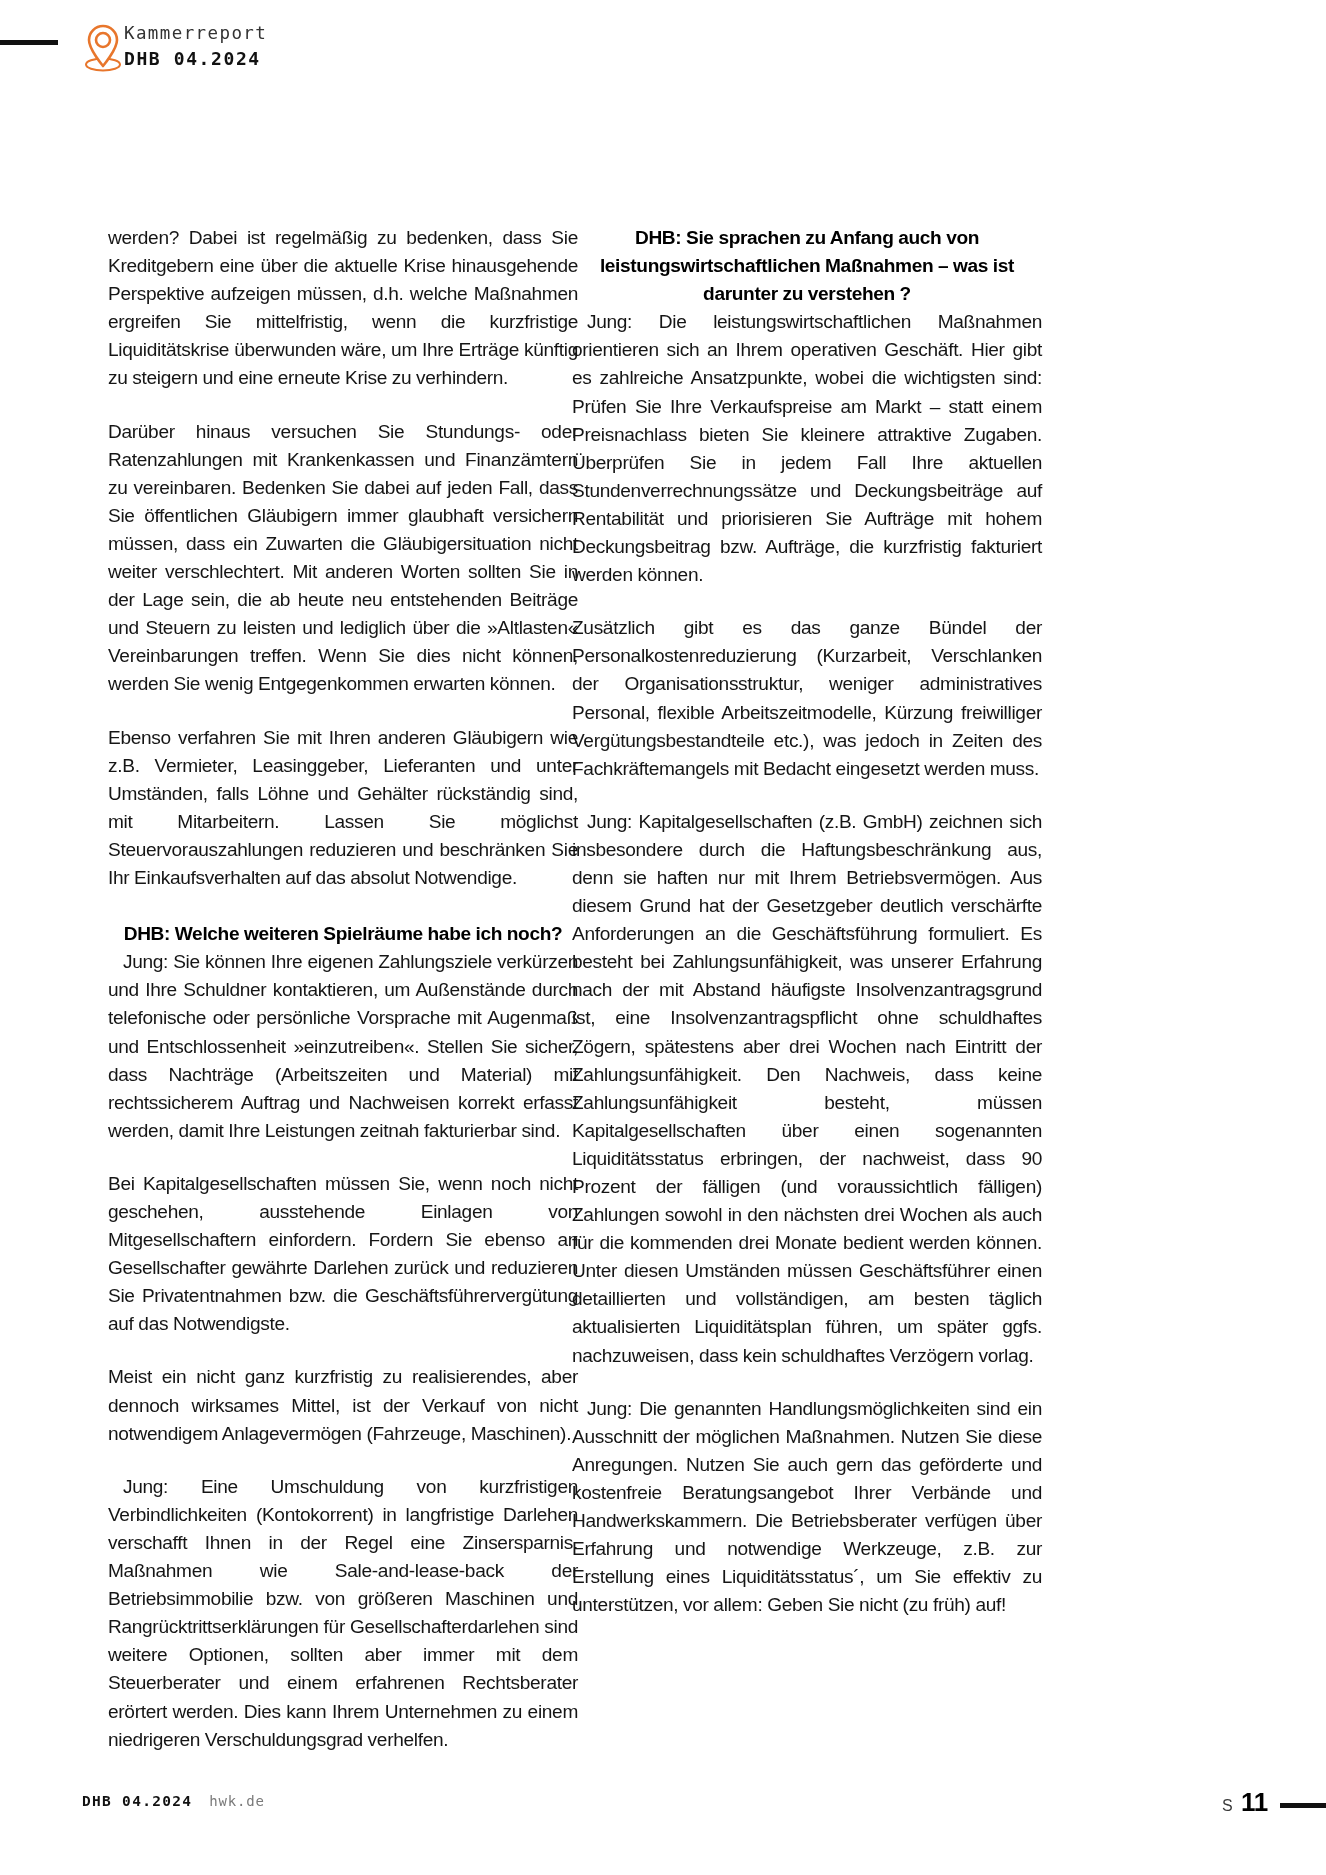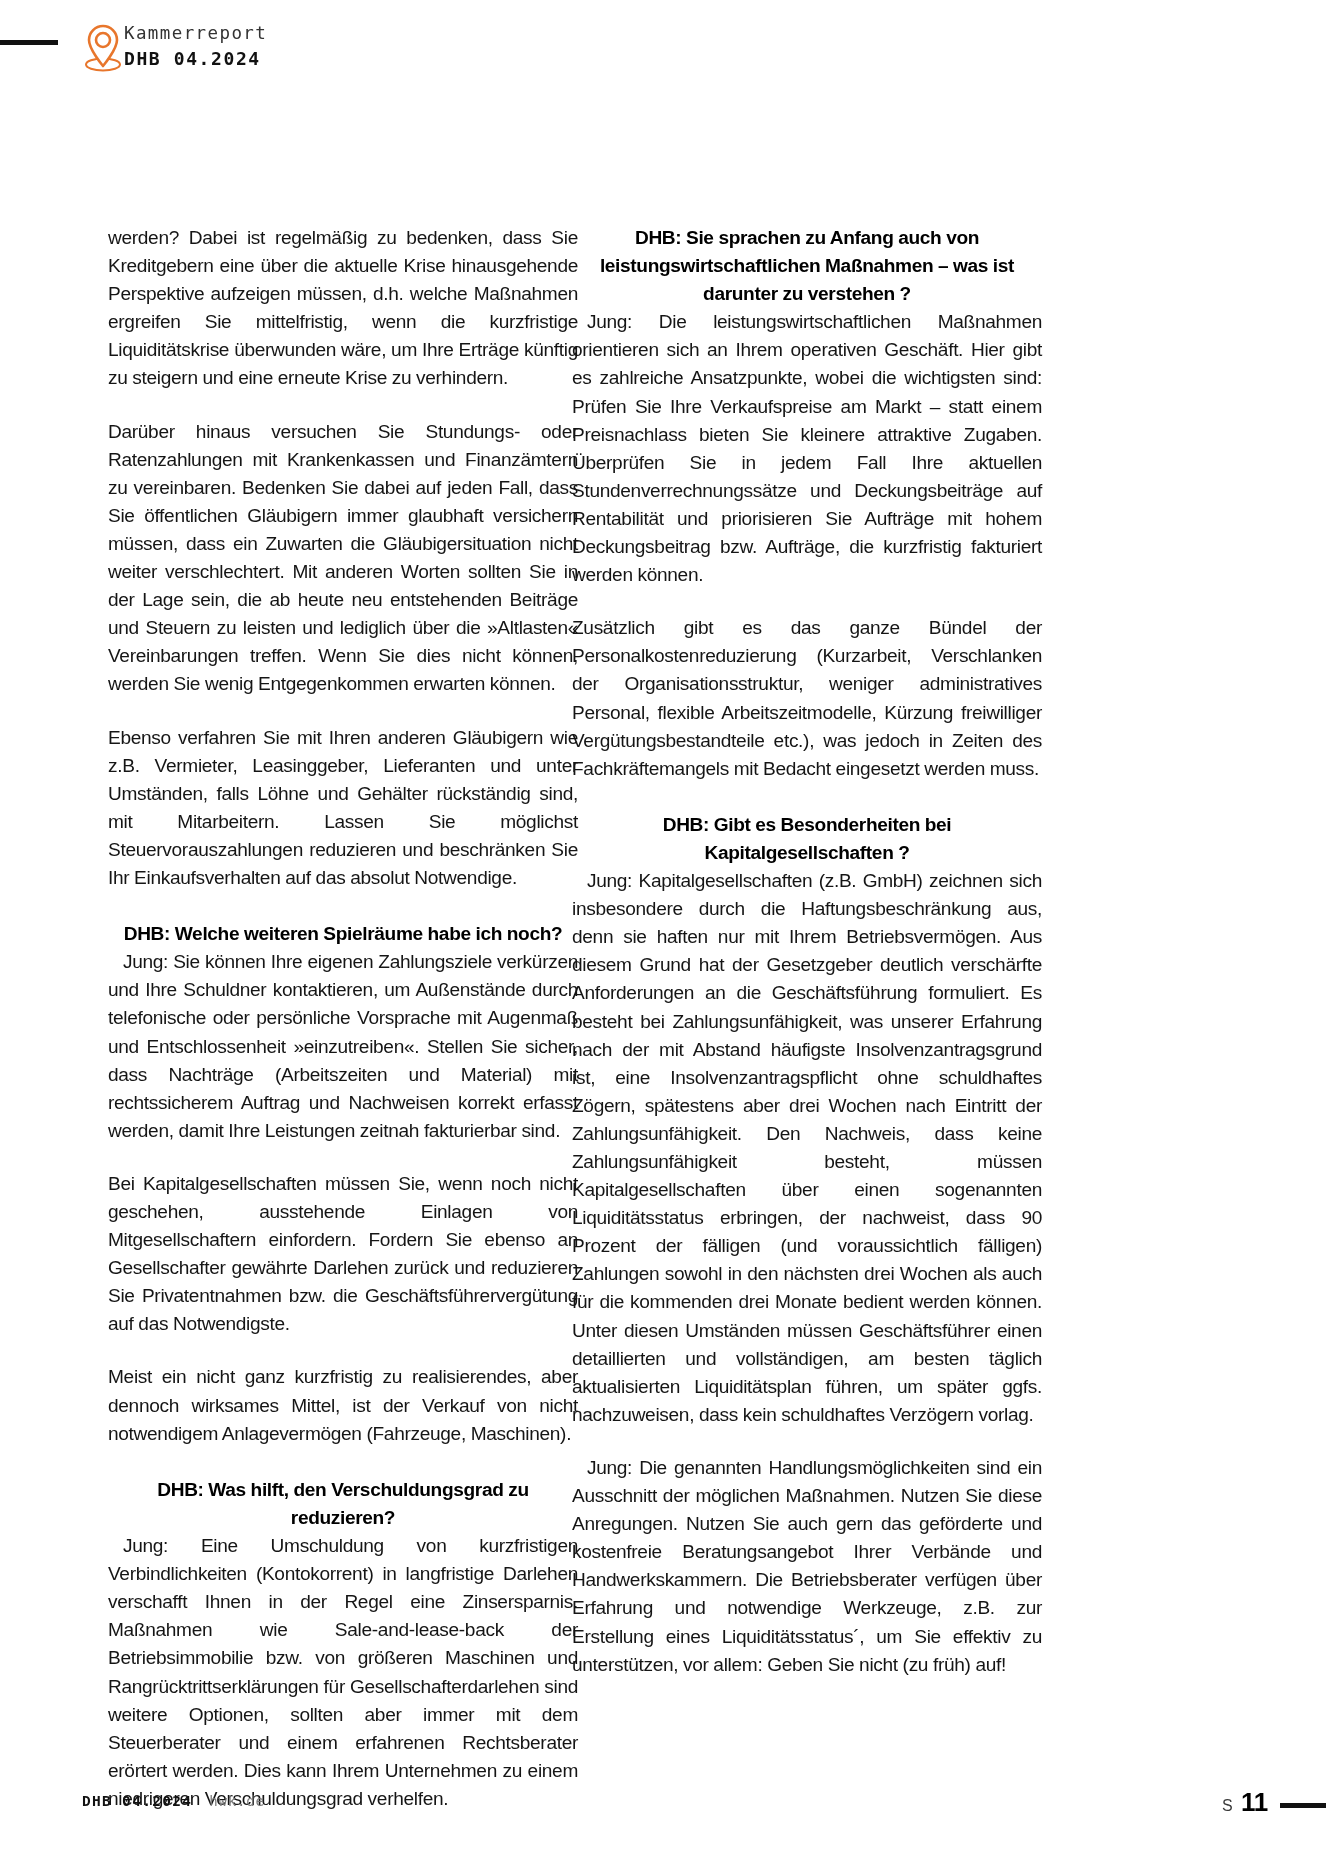--- a/index.html
+++ b/index.html
@@ -187,28 +187,26 @@
 
 <div class="content">
   <div class="column column-left" id="col-left">
       <p class="para">werden? Dabei ist regelmäßig zu bedenken, dass Sie Kreditgebern eine über die aktuelle Krise hinausgehende Perspektive aufzeigen müssen, d.h. welche Maßnahmen ergreifen Sie mittelfristig, wenn die kurzfristige Liquiditätskrise überwunden wäre, um Ihre Erträge künftig zu steigern und eine erneute Krise zu verhindern.</p>
       <p class="para">Darüber hinaus versuchen Sie Stundungs- oder Ratenzahlungen mit Krankenkassen und Finanzämtern zu vereinbaren. Bedenken Sie dabei auf jeden Fall, dass Sie öffentlichen Gläubigern immer glaubhaft versichern müssen, dass ein Zuwarten die Gläubigersituation nicht weiter verschlechtert. Mit anderen Worten sollten Sie in der Lage sein, die ab heute neu entstehenden Beiträge und Steuern zu leisten und lediglich über die »Altlasten« Vereinbarungen treffen. Wenn Sie dies nicht können, werden Sie wenig Entgegenkommen erwarten können.</p>
       <p class="para">Ebenso verfahren Sie mit Ihren anderen Gläubigern wie z.B. Vermieter, Leasinggeber, Lieferanten und unter Umständen, falls Löhne und Gehälter rückständig sind, mit Mitarbeitern. Lassen Sie möglichst Steuervorauszahlungen reduzieren und beschränken Sie Ihr Einkaufsverhalten auf das absolut Notwendige.</p>
       <p class="qhead spaced">DHB: Welche weiteren Spielräume habe ich noch?</p>
       <p class="para answer">Jung: Sie können Ihre eigenen Zahlungsziele verkürzen und Ihre Schuldner kontaktieren, um Außenstände durch telefonische oder persönliche Vorsprache mit Augenmaß und Entschlossenheit »einzutreiben«. Stellen Sie sicher, dass Nachträge (Arbeitszeiten und Material) mit rechtssicherem Auftrag und Nachweisen korrekt erfasst werden, damit Ihre Leistungen zeitnah fakturierbar sind.</p>
       <p class="para">Bei Kapitalgesellschaften müssen Sie, wenn noch nicht geschehen, ausstehende Einlagen von Mitgesellschaftern einfordern. Fordern Sie ebenso an Gesellschafter gewährte Darlehen zurück und reduzieren Sie Privatentnahmen bzw. die Geschäftsführervergütung auf das Notwendigste.</p>
       <p class="para">Meist ein nicht ganz kurzfristig zu realisierendes, aber dennoch wirksames Mittel, ist der Verkauf von nicht notwendigem Anlagevermögen (Fahrzeuge, Maschinen).</p>
-      <p class="qhead spaced">DHB: Was hilft, den Verschuldungsgrad zu reduzieren?</p>
       <p class="para answer">Jung: Eine Umschuldung von kurzfristigen Verbindlichkeiten (Kontokorrent) in langfristige Darlehen verschafft Ihnen in der Regel eine Zinsersparnis. Maßnahmen wie Sale-and-lease-back der Betriebsimmobilie bzw. von größeren Maschinen und Rangrücktrittserklärungen für Gesellschafterdarlehen sind weitere Optionen, sollten aber immer mit dem Steuerberater und einem erfahrenen Rechtsberater erörtert werden. Dies kann Ihrem Unternehmen zu einem niedrigeren Verschuldungsgrad verhelfen.</p>
     </div>
   <div class="column column-right" id="col-right">
       <p class="qhead">DHB: Sie sprachen zu Anfang auch von leistungswirtschaftlichen Maßnahmen – was ist darunter zu verstehen ?</p>
       <p class="para answer">Jung: Die leistungswirtschaftlichen Maßnahmen orientieren sich an Ihrem operativen Geschäft. Hier gibt es zahlreiche Ansatzpunkte, wobei die wichtigsten sind: Prüfen Sie Ihre Verkaufspreise am Markt – statt einem Preisnachlass bieten Sie kleinere attraktive Zugaben. Überprüfen Sie in jedem Fall Ihre aktuellen Stundenverrechnungssätze und Deckungsbeiträge auf Rentabilität und priorisieren Sie Aufträge mit hohem Deckungsbeitrag bzw. Aufträge, die kurzfristig fakturiert werden können.</p>
       <p class="para">Zusätzlich gibt es das ganze Bündel der Personalkostenreduzierung (Kurzarbeit, Verschlanken der Organisationsstruktur, weniger administratives Personal, flexible Arbeitszeitmodelle, Kürzung freiwilliger Vergütungsbestandteile etc.), was jedoch in Zeiten des Fachkräftemangels mit Bedacht eingesetzt werden muss.</p>
-      <p class="qhead spaced">DHB: Gibt es Besonderheiten bei Kapitalgesellschaften ?</p>
       <p class="para answer">Jung: Kapitalgesellschaften (z.B. GmbH) zeichnen sich insbesondere durch die Haftungsbeschränkung aus, denn sie haften nur mit Ihrem Betriebsvermögen. Aus diesem Grund hat der Gesetzgeber deutlich verschärfte Anforderungen an die Geschäftsführung formuliert. Es besteht bei Zahlungsunfähigkeit, was unserer Erfahrung nach der mit Abstand häufigste Insolvenzantragsgrund ist, eine Insolvenzantragspflicht ohne schuldhaftes Zögern, spätestens aber drei Wochen nach Eintritt der Zahlungsunfähigkeit. Den Nachweis, dass keine Zahlungsunfähigkeit besteht, müssen Kapitalgesellschaften über einen sogenannten Liquiditätsstatus erbringen, der nachweist, dass 90 Prozent der fälligen (und voraussichtlich fälligen) Zahlungen sowohl in den nächsten drei Wochen als auch für die kommenden drei Monate bedient werden können. Unter diesen Umständen müssen Geschäftsführer einen detaillierten und vollständigen, am besten täglich aktualisierten Liquiditätsplan führen, um später ggfs. nachzuweisen, dass kein schuldhaftes Verzögern vorlag.</p>
       <p class="para answer">Jung: Die genannten Handlungsmöglichkeiten sind ein Ausschnitt der möglichen Maßnahmen. Nutzen Sie diese Anregungen. Nutzen Sie auch gern das geförderte und kostenfreie Beratungsangebot Ihrer Verbände und Handwerkskammern. Die Betriebsberater verfügen über Erfahrung und notwendige Werkzeuge, z.B. zur Erstellung eines Liquiditätsstatus´, um Sie effektiv zu unterstützen, vor allem: Geben Sie nicht (zu früh) auf!</p>
     </div>
 </div>
 
 <div class="page-footer">
   <div class="footer-left">
     <span class="footer-issue">DHB 04.2024</span>
     <span class="footer-site">hwk.de</span>
   </div>

